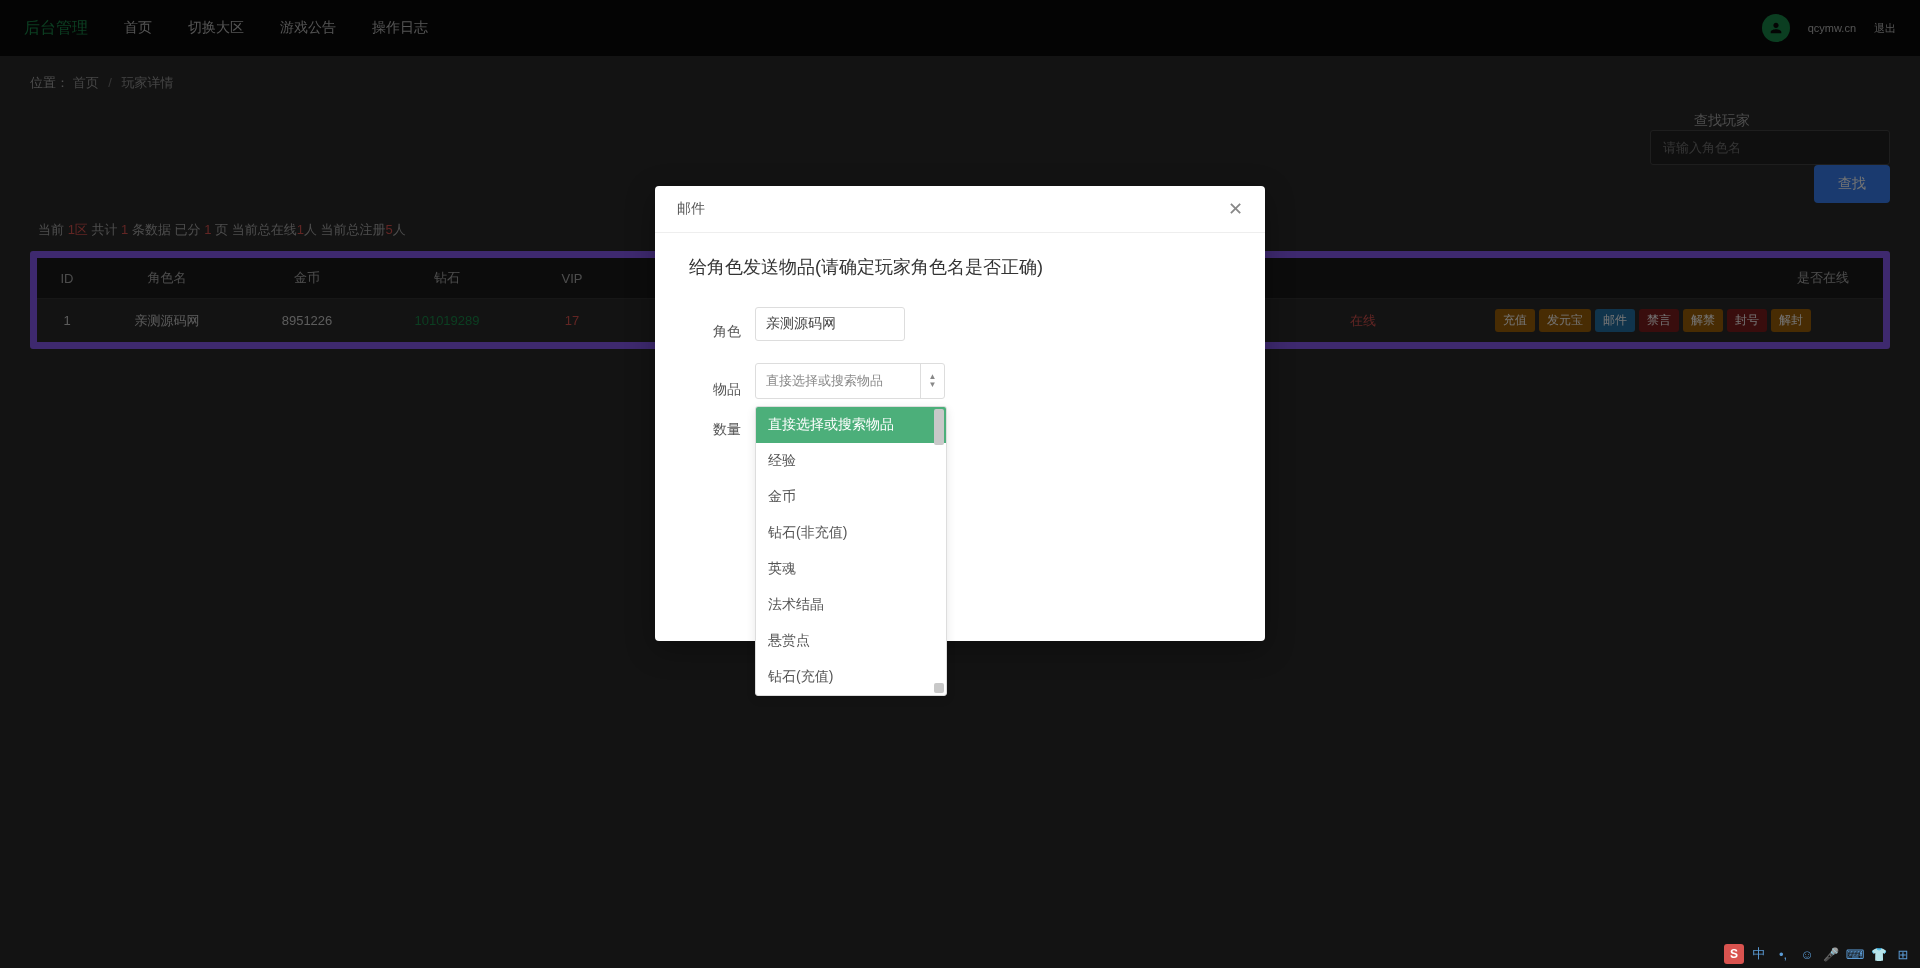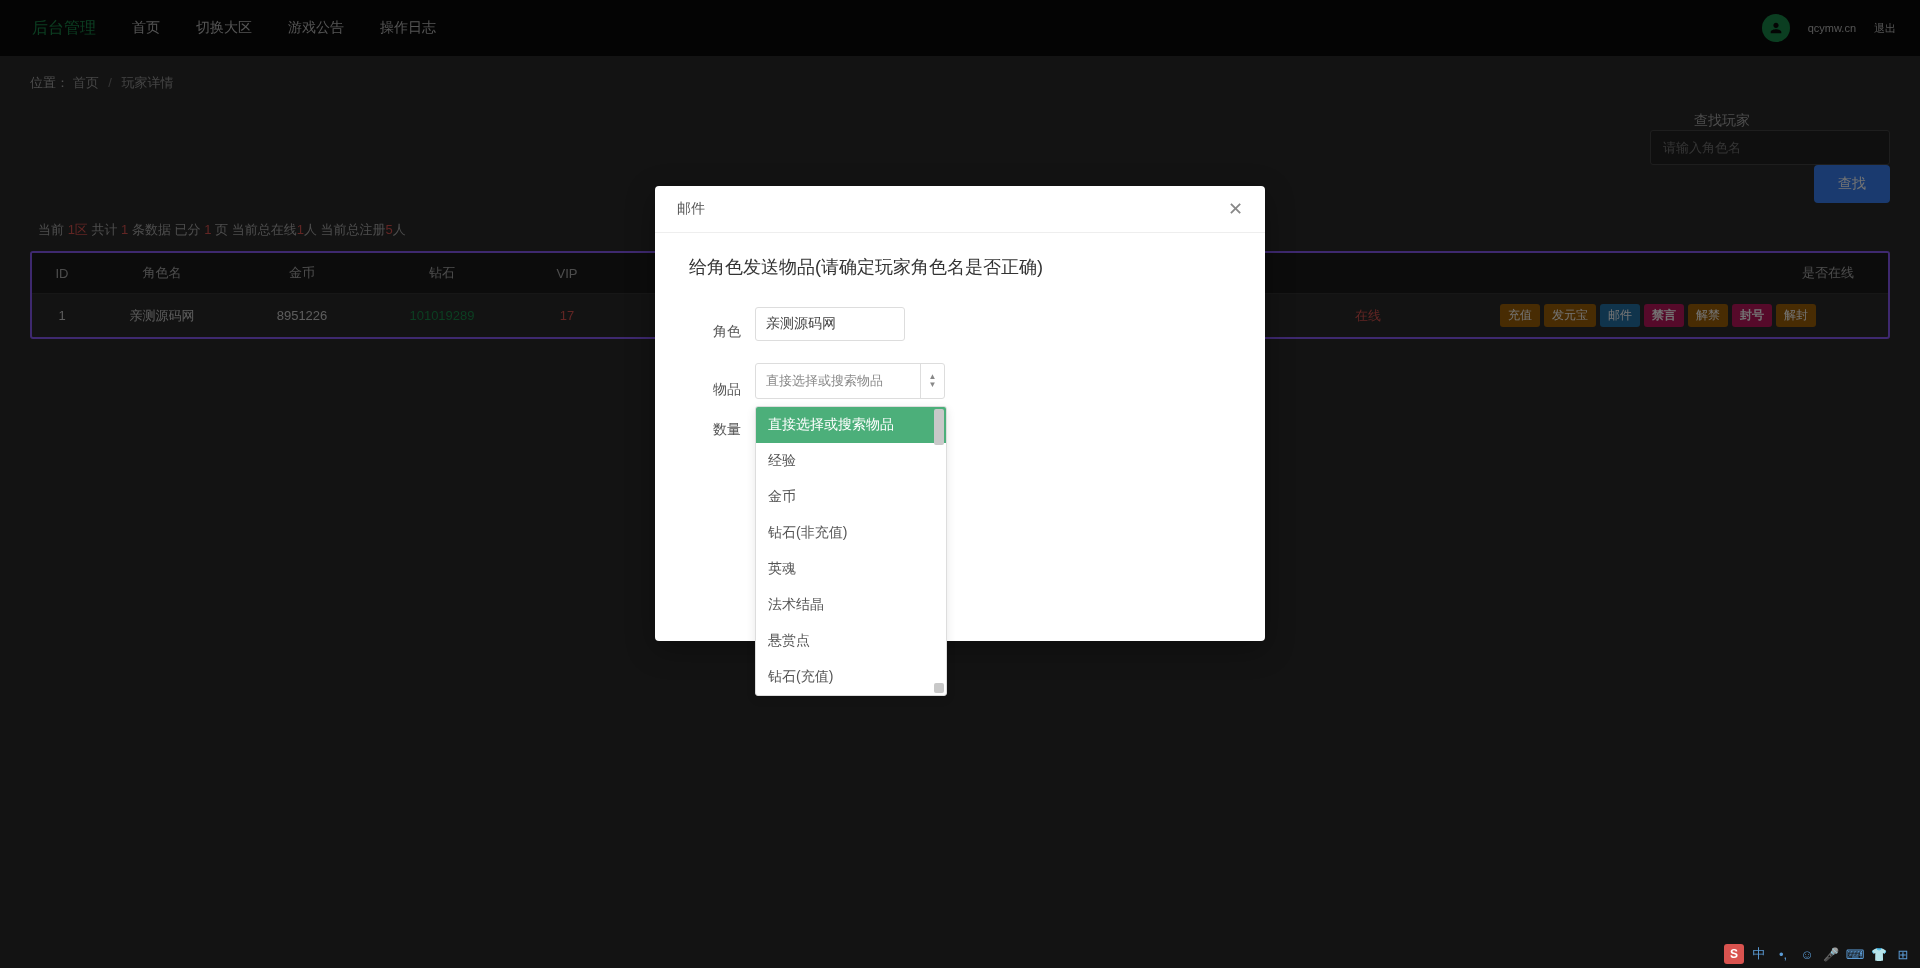--- a/index.html
+++ b/index.html
@@ -15,21 +15,21 @@
     }
     
     .navbar {
       background: #0a0a0a;
       height: 56px;
       display: flex;
       align-items: center;
       padding: 0 24px;
       justify-content: space-between;
     }
-    .navbar-left { display: flex; align-items: center; gap: 36px; margin-left: 8px; }
+    .navbar-left { display: flex; align-items: center; gap: 36px; }
     .logo { color: #1a8a4a; font-size: 16px; font-weight: 500; }
     .nav-links { display: flex; gap: 36px; }
     .nav-link { color: #bbb; font-size: 14px; cursor: pointer; }
     .navbar-right { display: flex; align-items: center; gap: 18px; }
     .avatar {
       width: 28px; height: 28px; border-radius: 50%;
       background: #1a8a4a;
       display: flex; align-items: center; justify-content: center;
     }
     .avatar svg { width: 16px; height: 16px; fill: #0a0a0a; }
@@ -73,21 +73,21 @@
     .stats-row {
       padding: 8px 30px 12px;
       font-size: 13px;
       color: #aaa;
       margin-left: 8px;
     }
     .stats-row .red { color: #d9534f; font-weight: 500; }
     
     .table {
       margin: 0 30px;
-      border: 2px solid #8b5cf6;
+      border: 7px solid #8b5cf6;
       border-radius: 3px;
       overflow: hidden;
     }
     .thead, .trow { display: flex; align-items: center; }
     .thead { background: #1c1c1c; height: 40px; color: #aaa; font-size: 13px; }
     .trow { height: 44px; font-size: 13px; border-top: 1px solid #333; }
     .cell { text-align: center; padding: 0 6px; overflow: hidden; text-overflow: ellipsis; white-space: nowrap; }
     .c-id { width: 60px; }
     .c-role { width: 140px; }
     .c-gold { width: 140px; }
@@ -101,21 +101,21 @@
     .tag {
       display: inline-block;
       padding: 3px 8px;
       border-radius: 3px;
       color: #fff;
       font-size: 12px;
       cursor: pointer;
     }
     .tag-green { background: #a16207; }
     .tag-blue  { background: #2574a9; }
-    .tag-red   { background: #be185d; font-weight: bold; }
+    .tag-red   { background: #7f1d1d; }
     
     .backdrop {
       position: absolute; inset: 0;
       background: rgba(0,0,0,0.55);
     }
     .modal {
       position: absolute;
       top: 186px;
       left: 50%;
       transform: translateX(-50%);

